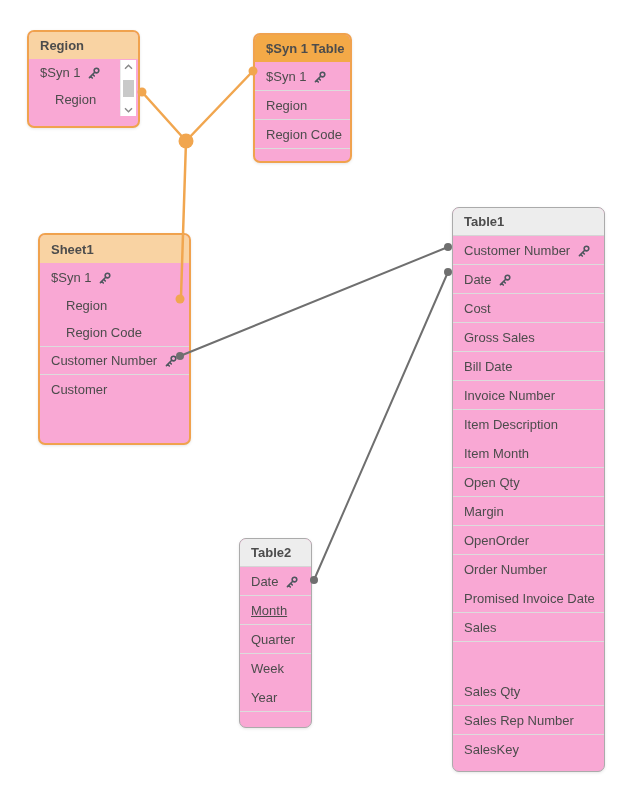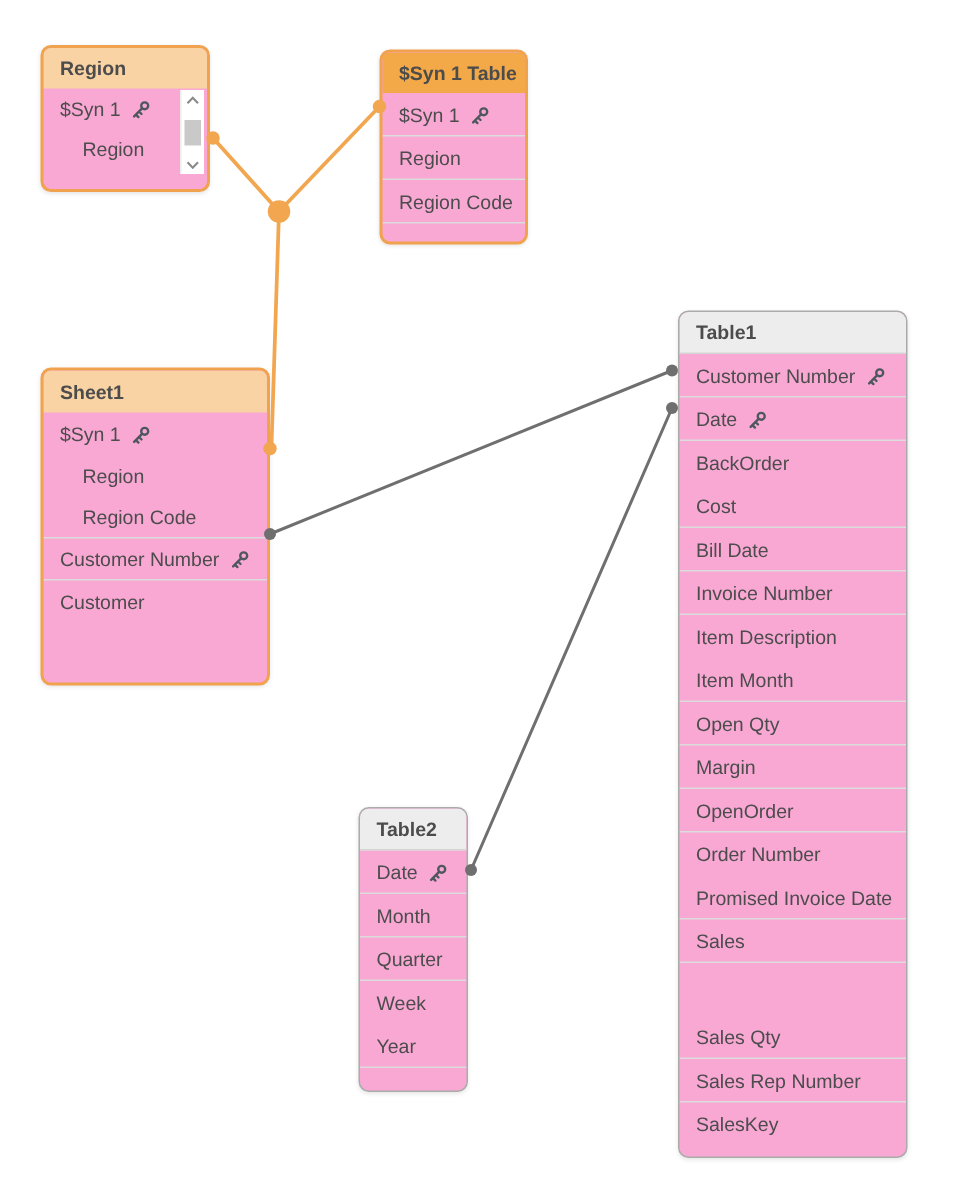--- a/index.html
+++ b/index.html
@@ -92,21 +92,21 @@
           </span>
         </div>
         <div class="field-row with-sep" style="height: 29px;">
           <span class="field-label" style="padding-left: 11px;">Region</span>
         </div>
         <div class="field-row with-sep" style="height: 29px;">
           <span class="field-label" style="padding-left: 11px;">Region Code</span>
         </div>
       </div>
     </div>
-    <div class="table-node style-orange" style="left: 27px; top: 233px; width: 153px; height: 212px; margin-top: 12px;">
+    <div class="table-node style-orange" style="left: 38px; top: 233px; width: 153px; height: 212px;">
       <div class="table-header" style="height: 28px;">Sheet1</div>
       <div class="table-body">
         <div class="field-row" style="height: 28px;">
           <span class="field-label" style="padding-left: 11px;">$Syn 1</span>
           <span class="key-icon">
             <svg width="13" height="13" viewBox="0 0 14 14" fill="none">
               <circle cx="10.2" cy="3.8" r="2.5" stroke="#4E565E" stroke-width="1.7"></circle>
               <path d="M8.3 5.7 L2.6 11.4 M3.9 10.1 L5.7 11.9 M6.1 7.9 L7.9 9.7" stroke="#4E565E" stroke-width="1.7" stroke-linecap="round"></path>
             </svg>
           </span>
@@ -145,25 +145,25 @@
         </div>
         <div class="field-row with-sep" style="height: 29px;">
           <span class="field-label" style="padding-left: 11px;">Date</span>
           <span class="key-icon">
             <svg width="13" height="13" viewBox="0 0 14 14" fill="none">
               <circle cx="10.2" cy="3.8" r="2.5" stroke="#4E565E" stroke-width="1.7"></circle>
               <path d="M8.3 5.7 L2.6 11.4 M3.9 10.1 L5.7 11.9 M6.1 7.9 L7.9 9.7" stroke="#4E565E" stroke-width="1.7" stroke-linecap="round"></path>
             </svg>
           </span>
         </div>
-        <div class="field-row" style="height: 29px;">
-          <span class="field-label" style="padding-left: 11px;">BackOrder</span>
-        </div>
         <div class="field-row with-sep" style="height: 29px;">
           <span class="field-label" style="padding-left: 11px;">Cost</span>
+        </div>
+        <div class="field-row with-sep" style="height: 29px;">
+          <span class="field-label" style="padding-left: 11px;">Gross Sales</span>
         </div>
         <div class="field-row with-sep" style="height: 29px;">
           <span class="field-label" style="padding-left: 11px;">Bill Date</span>
         </div>
         <div class="field-row with-sep" style="height: 29px; align-items: center;">
           <span class="field-label" style="padding-left: 11px;">Invoice Number</span>
         </div>
         <div class="field-row" style="height: 29px;">
           <span class="field-label" style="padding-left: 11px;">Item Description</span>
         </div>
@@ -205,21 +205,21 @@
         <div class="field-row with-sep" style="height: 29px;">
           <span class="field-label" style="padding-left: 11px;">Date</span>
           <span class="key-icon">
             <svg width="13" height="13" viewBox="0 0 14 14" fill="none">
               <circle cx="10.2" cy="3.8" r="2.5" stroke="#4E565E" stroke-width="1.7"></circle>
               <path d="M8.3 5.7 L2.6 11.4 M3.9 10.1 L5.7 11.9 M6.1 7.9 L7.9 9.7" stroke="#4E565E" stroke-width="1.7" stroke-linecap="round"></path>
             </svg>
           </span>
         </div>
         <div class="field-row with-sep" style="height: 29px;">
-          <span class="field-label" style="padding-left: 11px;">Month</span>
+          <span class="field-label" style="padding-left: 11px; text-decoration: underline;">Month</span>
         </div>
         <div class="field-row with-sep" style="height: 29px;">
           <span class="field-label" style="padding-left: 11px;">Quarter</span>
         </div>
         <div class="field-row" style="height: 29px;">
           <span class="field-label" style="padding-left: 11px;">Week</span>
         </div>
         <div class="field-row with-sep" style="height: 29px;">
           <span class="field-label" style="padding-left: 11px;">Year</span>
         </div>

